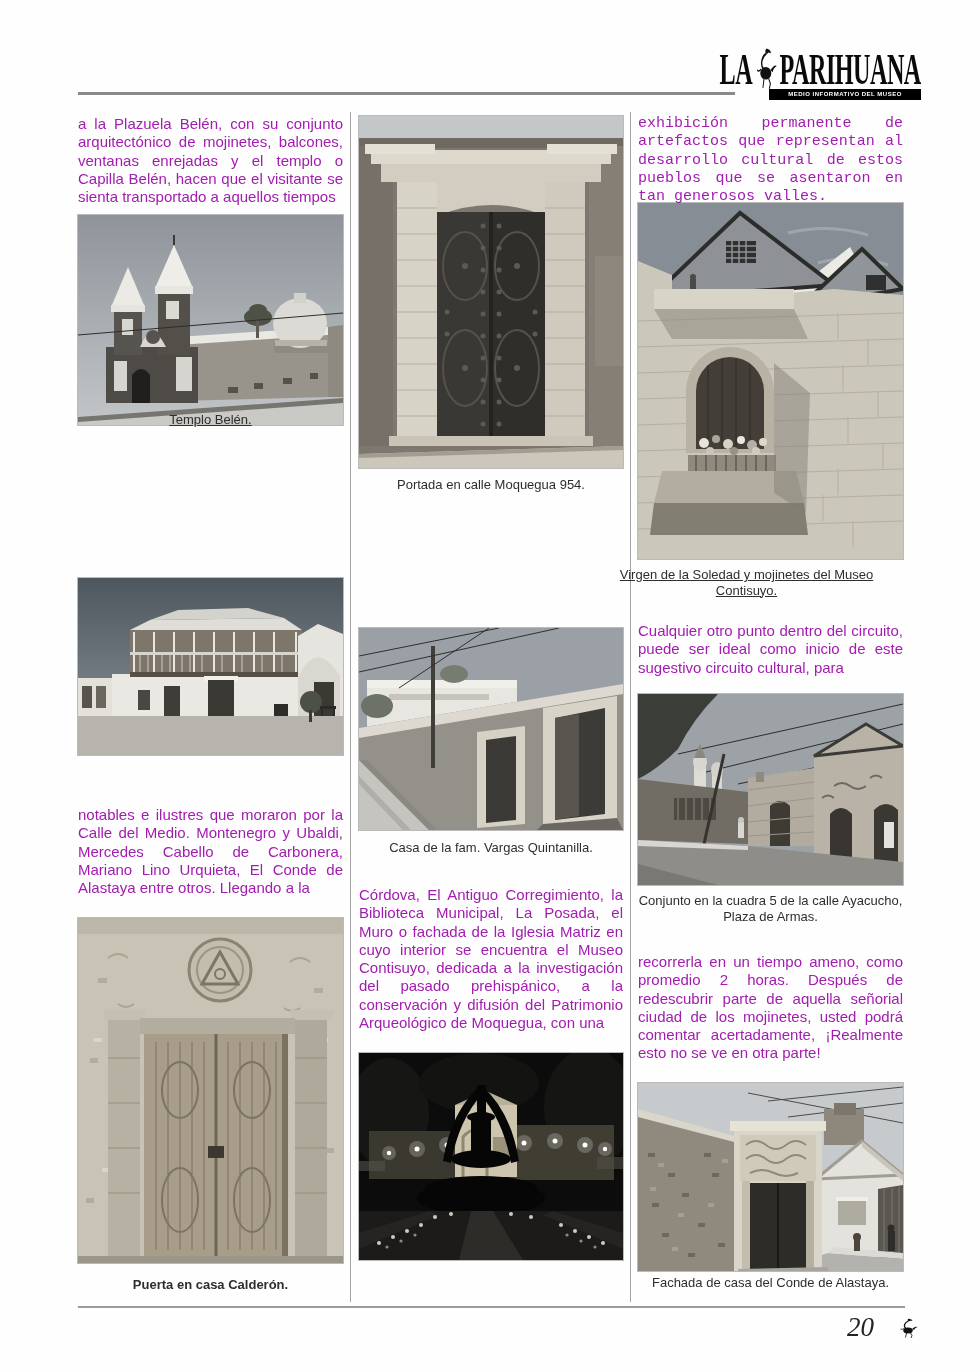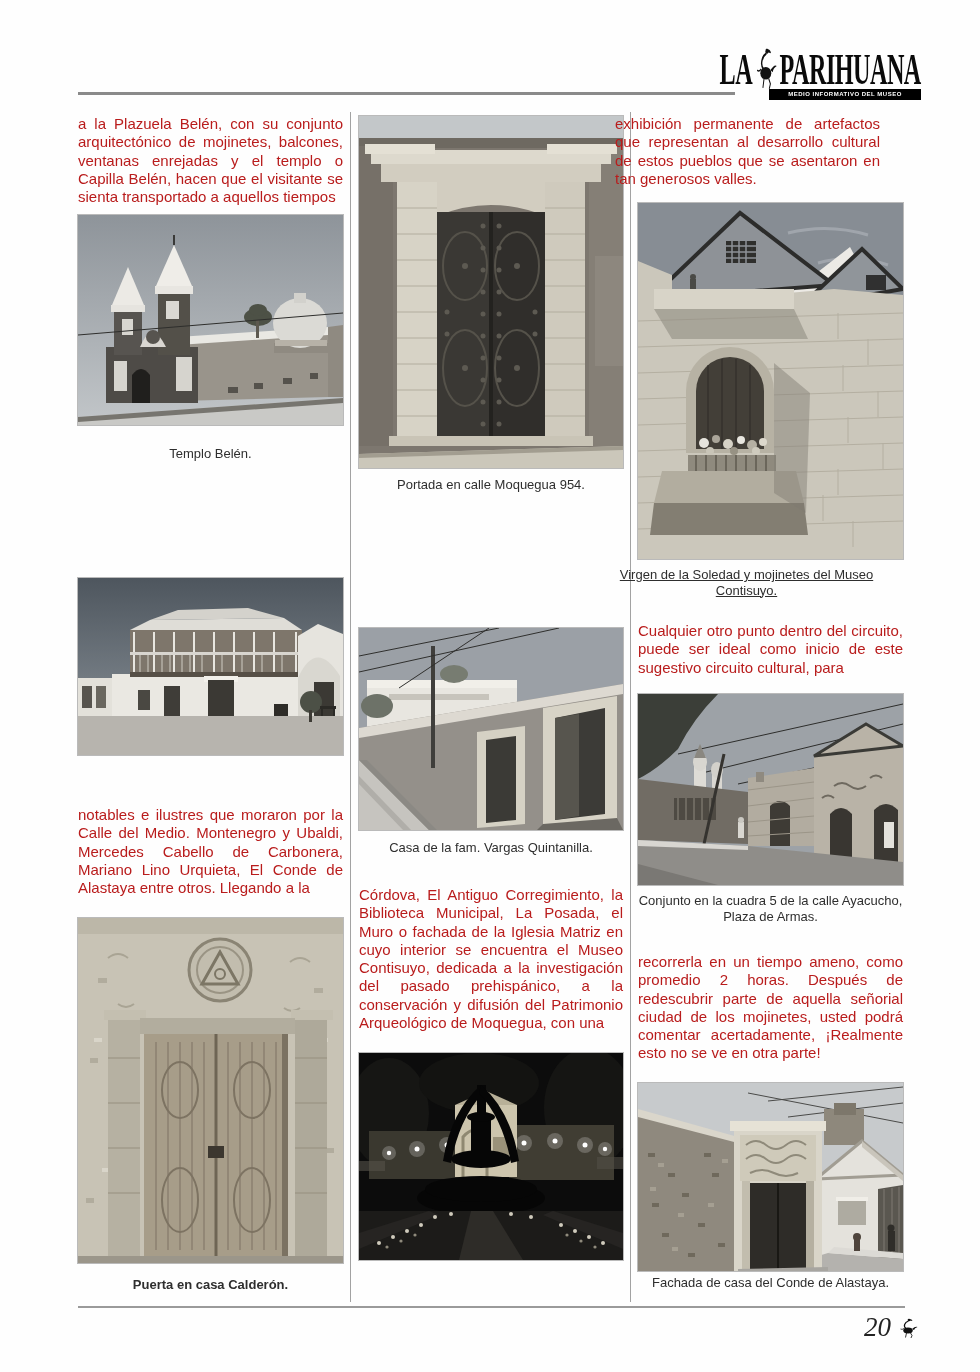--- a/index.html
+++ b/index.html
@@ -1,33 +1,33 @@
 <!DOCTYPE html>
 <html><head>
 <meta charset="utf-8">
 <style>
   html,body{margin:0;padding:0;background:#ffffff;}
   .page{position:relative;width:980px;height:1372px;background:#fefefe;overflow:hidden;
         font-family:"Liberation Sans",sans-serif;color:#222;padding-left:16px;}
   .para{position:absolute;width:265px;margin:0;font-size:15px;line-height:18.3px;
-        text-align:justify;color:#b91c1c;}
+        text-align:justify;color:#a21caf;}
   .caption{position:absolute;font-size:13px;line-height:15.5px;text-align:center;color:#2e2e2e;}
   .photo{position:absolute;overflow:hidden;outline:1px solid rgba(60,60,60,.35);background:#bbb;}
   .photo svg{display:block;}
   .hrule{position:absolute;background:#8a8a8a;}
   .vrule{position:absolute;width:1px;background:#a2a2a2;}
   .masthead{position:absolute;top:46px;right:75px;display:flex;align-items:flex-end;
             transform:scaleX(.55);transform-origin:right bottom;white-space:nowrap;}
   .masthead .word{font-family:"Liberation Serif",serif;font-weight:700;font-size:44px;
                   line-height:40px;letter-spacing:-1px;color:#0a0a0a;}
   .masthead .bird{width:46px;height:44px;margin:0 2px;}
   .mastbar{position:absolute;top:89px;right:75px;width:152px;height:11px;background:#000;
            color:#fff;font-size:6px;line-height:11px;text-align:center;letter-spacing:.5px;
            font-weight:700;overflow:hidden;}
-  .pagenum{position:absolute;top:1312px;right:78px;display:flex;align-items:center;gap:7px;}
+  .pagenum{position:absolute;top:1312px;right:78px;display:flex;align-items:center;gap:24px;}
   .pagenum .num{font-family:"Liberation Serif",serif;font-style:italic;font-size:27px;color:#222;}
   .pagenum .bird{width:20px;height:22px;}
 </style>
 </head>
 <body>
 
 <svg width="0" height="0" style="position:absolute">
   <defs>
     <g id="bird">
       <path d="M23,3 q5,0 6,4 l-6,-1 Z" fill="#111"></path>
@@ -96,21 +96,21 @@
       <rect x="98" y="142" width="16" height="34" fill="#d6d4ce"></rect>
       <line x1="0" y1="120" x2="265" y2="98" stroke="#2e2e2c" stroke-width="1"></line>
       <g fill="#55524c">
           <rect x="150" y="172" width="10" height="6"></rect>
           <rect x="176" y="168" width="9" height="6"></rect>
           <rect x="205" y="163" width="9" height="6"></rect>
           <rect x="232" y="158" width="8" height="6"></rect>
         </g>
     </svg>
   </div>
-  <div class="caption" style="left:78px;top:446px;width:265px;">Templo Belén.</div>
+  <div class="caption" style="left:78px;top:412px;width:265px;text-decoration:underline;">Templo Belén.</div>
 
 
   <div class="photo" style="left:78px;top:578px;width:265px;height:177px;">
     <svg width="265" height="177" viewBox="0 0 265 177">
       <defs>
           <linearGradient id="sky3" x1="0" y1="0" x2="0" y2="1">
         <stop offset="0" stop-color="#4e565e"></stop>
             <stop offset="1" stop-color="#8d959c"></stop>
           </linearGradient>
         </defs>
@@ -414,21 +414,21 @@
         <circle cx="28" cy="194" r="1.6"></circle>
           <circle cx="42" cy="188" r="1.6"></circle>
           <circle cx="56" cy="182" r="1.6"></circle>
         <circle cx="236" cy="194" r="1.6"></circle>
           <circle cx="222" cy="188" r="1.6"></circle>
           <circle cx="208" cy="182" r="1.6"></circle>
       </g>
     </svg>
   </div>
 
-  <p class="para" style="left:615px;top:115px;">exhibición permanente de artefactos que representan al desarrollo cultural de estos pueblos que se asentaron en tan generosos valles.</p>
+  <p class="para" style="left:638px;top:115px;font-family:Liberation Mono, monospace;">exhibición permanente de artefactos que representan al desarrollo cultural de estos pueblos que se asentaron en tan generosos valles.</p>
 
   <div class="photo" style="left:638px;top:203px;width:265px;height:356px;">
     <svg width="265" height="356" viewBox="0 0 265 356">
       <rect width="265" height="356" fill="#878d94"></rect>
       <g stroke="#b9bec4" stroke-width="3" opacity="0.5" fill="none">
         <path d="M150,30 Q190,20 230,32"></path>
           <path d="M180,60 Q215,50 250,62"></path>
       </g>
       <polygon points="140,100 212,44 240,96" fill="#eceae5"></polygon>
       <polygon points="12,96 102,10 196,82" fill="#8e9297" stroke="#2c2c2b" stroke-width="4"></polygon>

